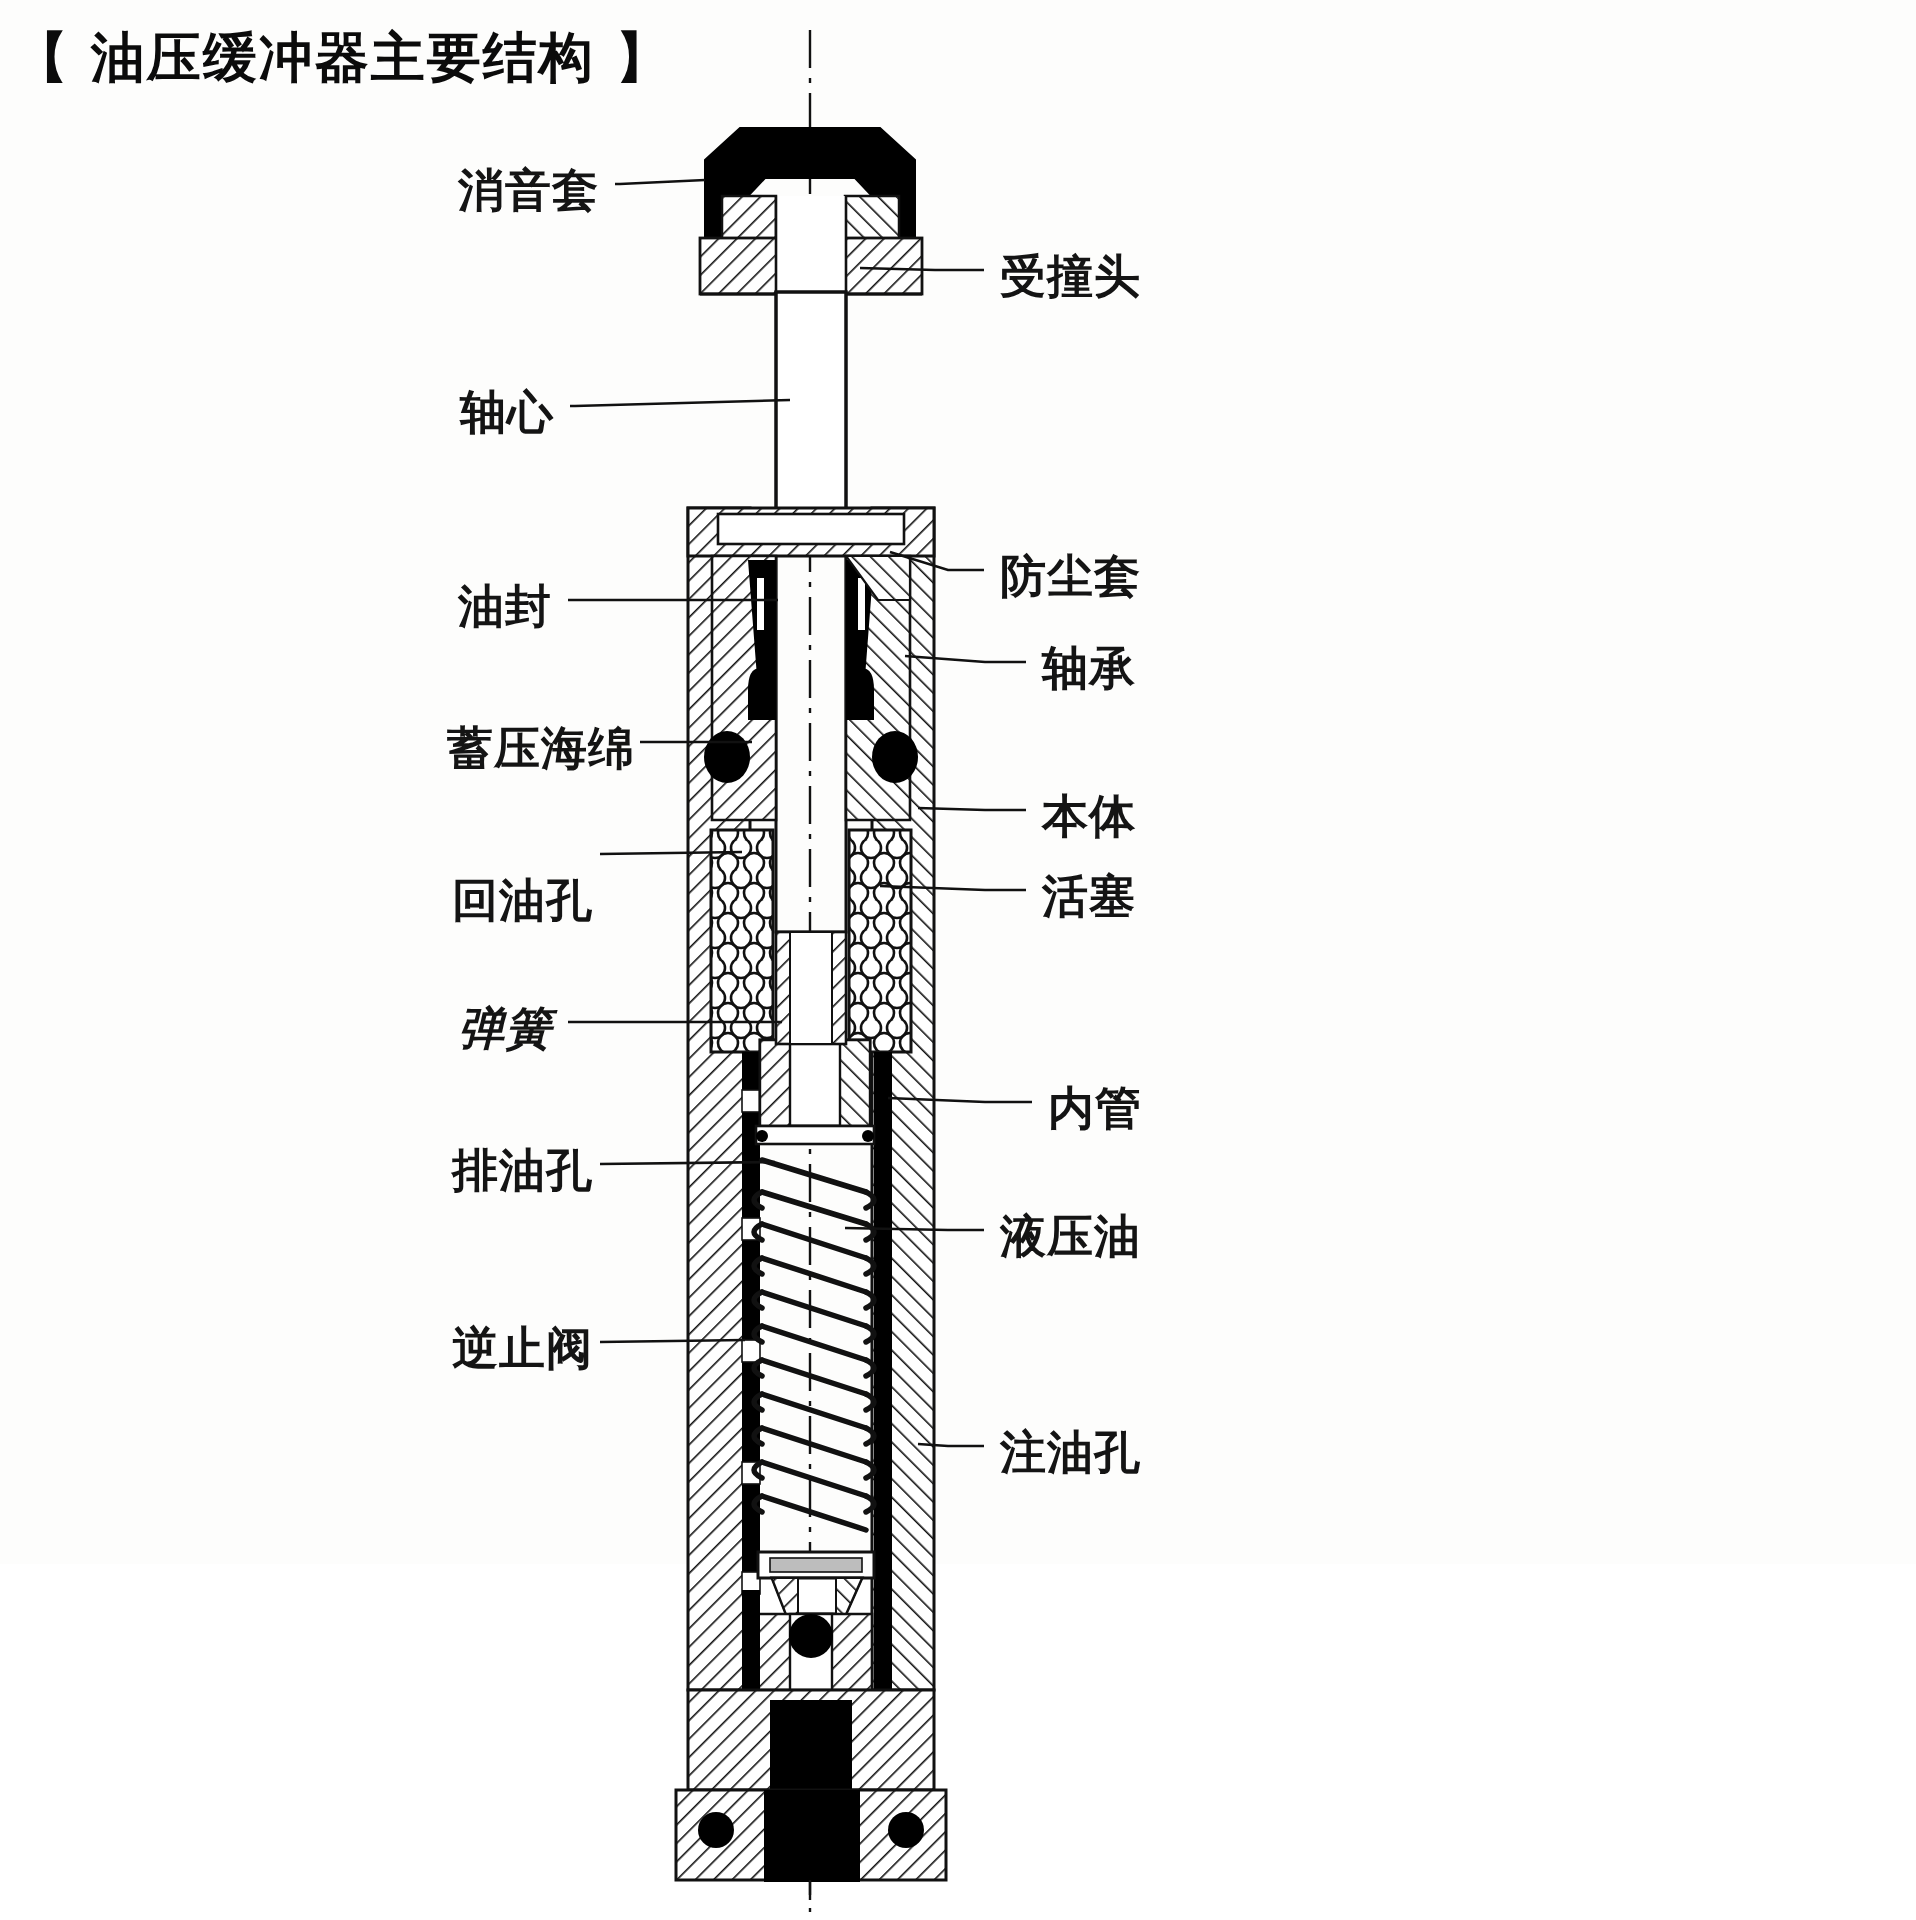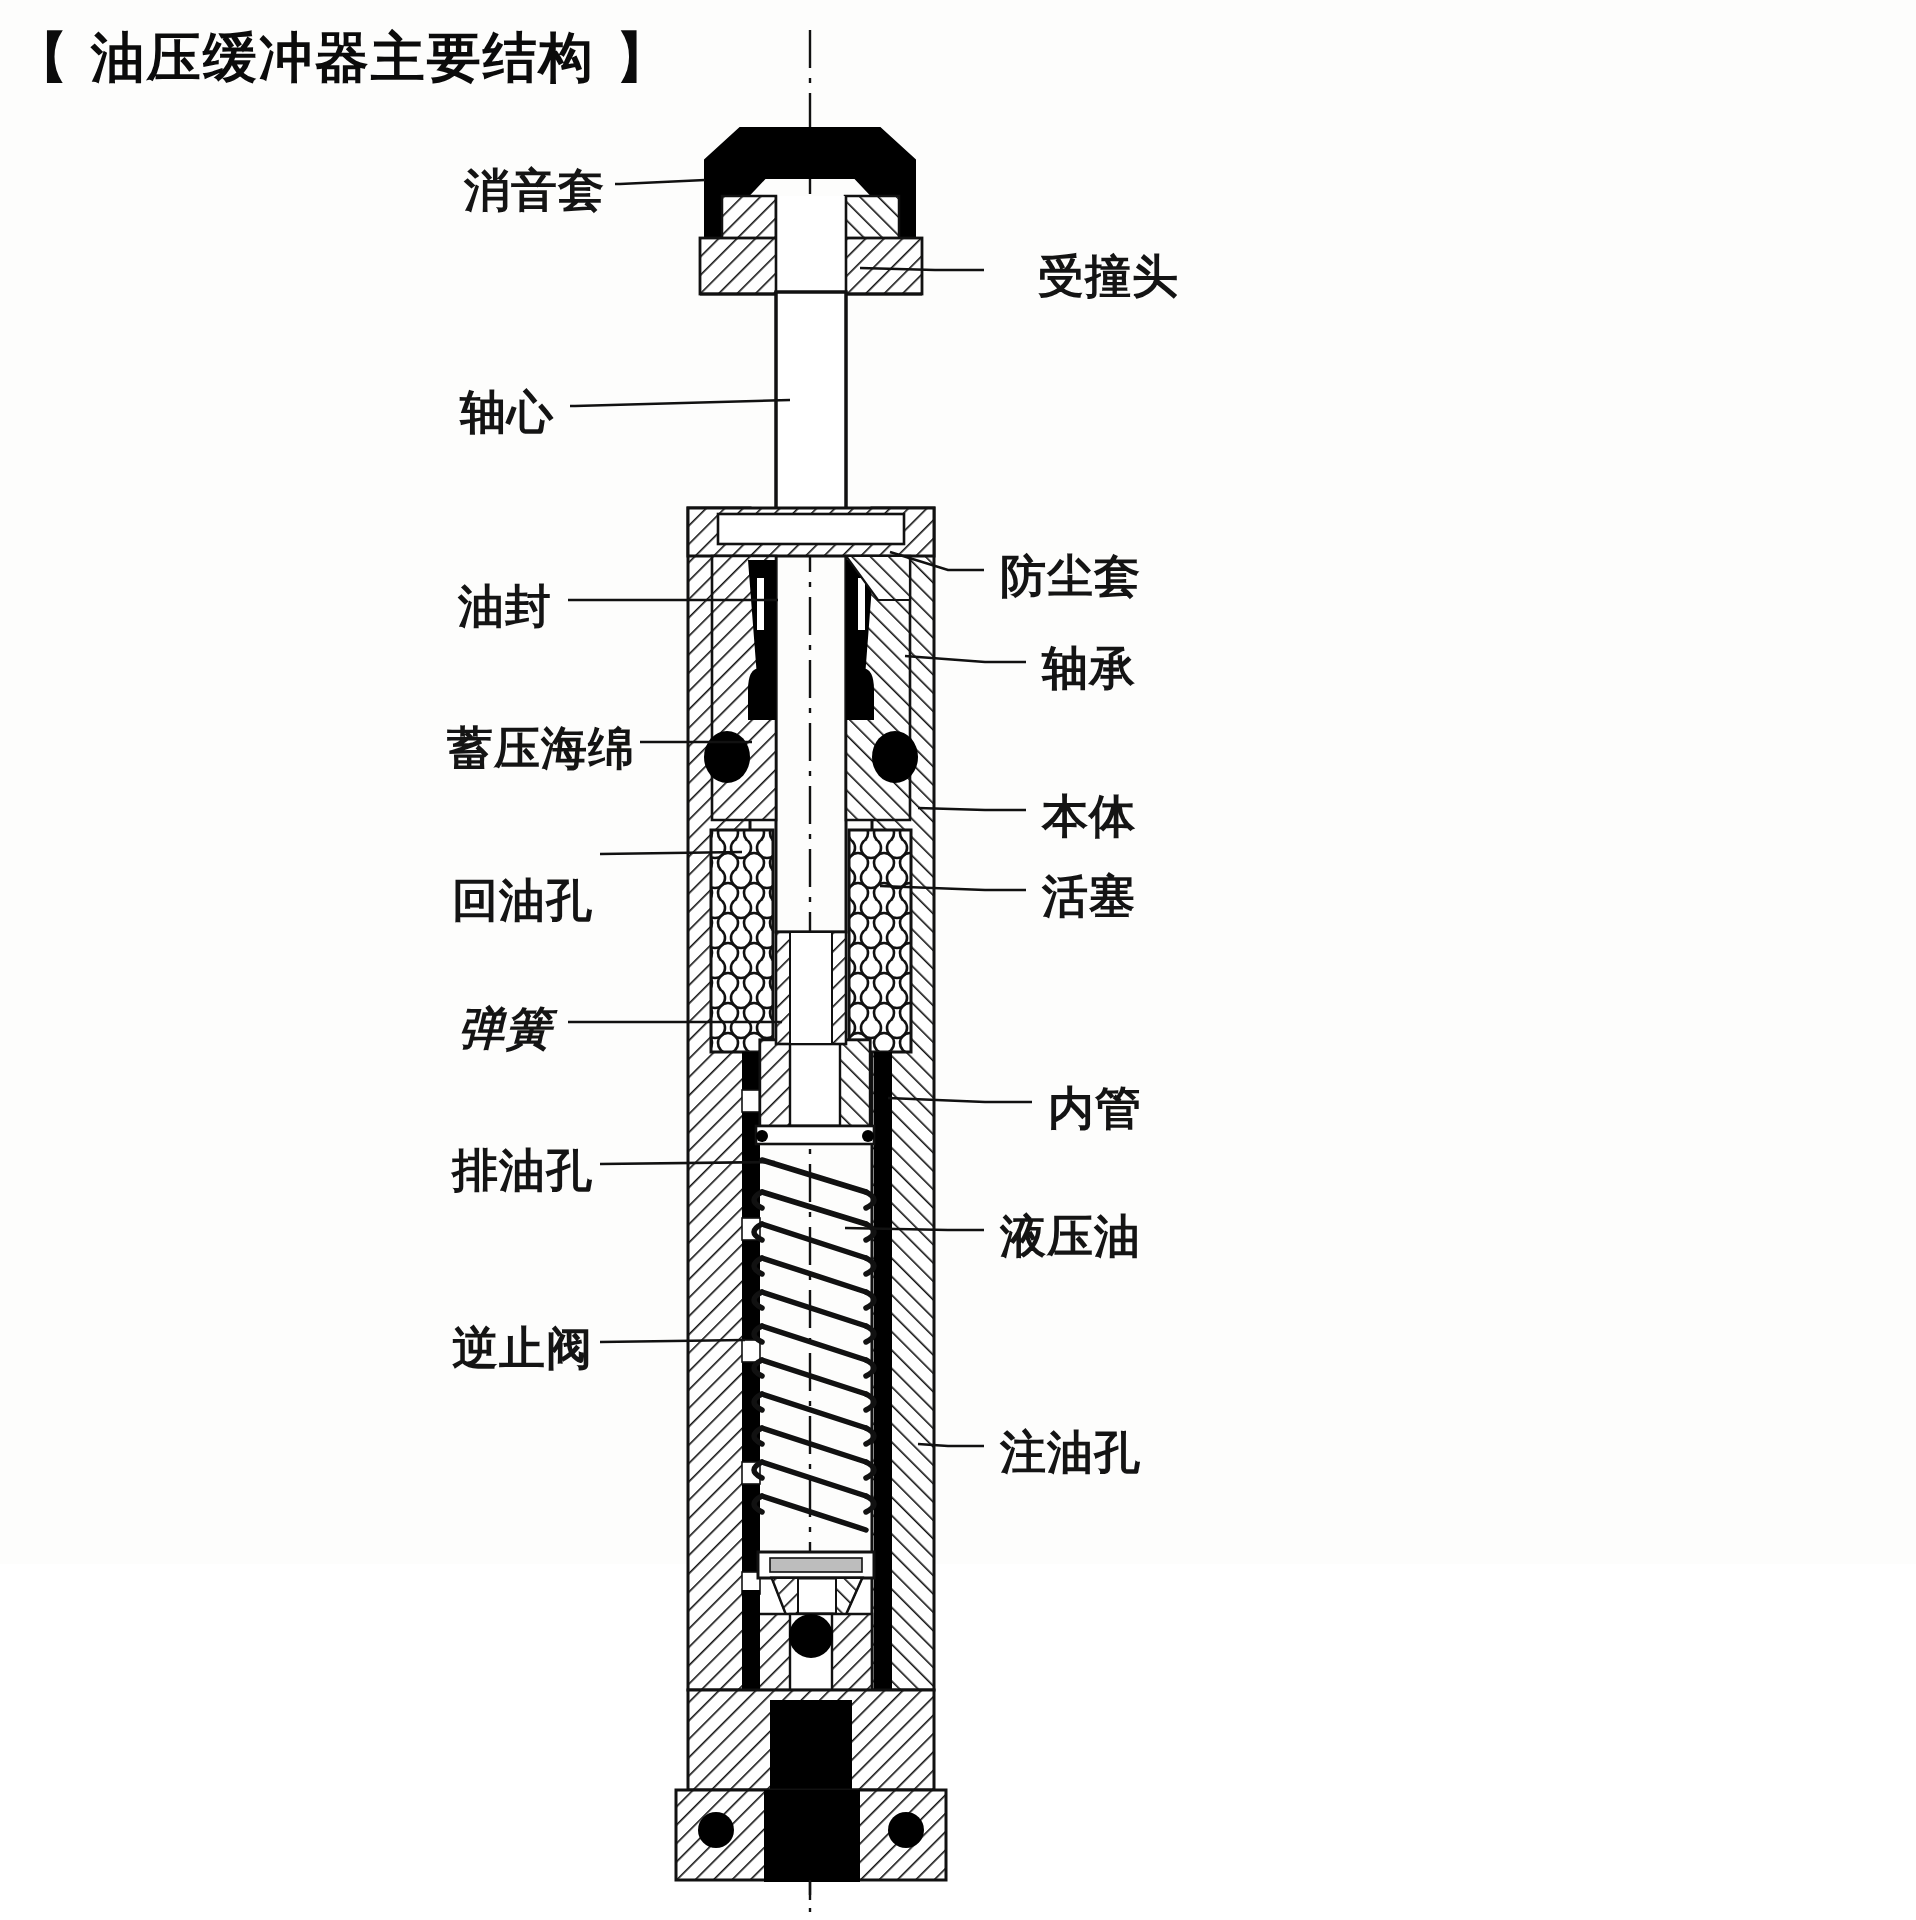--- a/index.html
+++ b/index.html
@@ -213,31 +213,31 @@
         <path d="M1026,662 L985,662 L905,656"></path>
         <path d="M1026,810 L985,810 L918,808"></path>
         <path d="M1026,890 L985,890 L880,886"></path>
         <path d="M1032,1102 L985,1102 L888,1098"></path>
         <path d="M984,1230 L948,1230 L845,1228"></path>
         <path d="M984,1446 L948,1446 L918,1444"></path>
       </g>
   </svg>
 
   <div id="labels-left-host">
-      <div class="lbl left" style="left: 458px; top: 160px; margin-left: 6px;">消音套</div>
+      <div class="lbl left" style="left: 458px; top: 160px;">消音套</div>
       <div class="lbl left" style="left: 460px; top: 382px;">轴心</div>
       <div class="lbl left" style="left: 458px; top: 576px;">油封</div>
       <div class="lbl left" style="left: 447px; top: 718px;">蓄压海绵</div>
       <div class="lbl left" style="left: 452px; top: 830px; margin-top: 40px;">回油孔</div>
       <div class="lbl left" style="left: 458px; top: 998px; font-style: italic;">弹簧</div>
       <div class="lbl left" style="left: 452px; top: 1140px;">排油孔</div>
       <div class="lbl left" style="left: 452px; top: 1318px;">逆止阀</div>
     </div>
   <div id="labels-right-host">
-      <div class="lbl right" style="left: 1000px; top: 246px; margin-left: 38px;">受撞头</div>
+      <div class="lbl right" style="left: 1000px; top: 246px;">受撞头</div>
       <div class="lbl right" style="left: 1000px; top: 546px;">防尘套</div>
       <div class="lbl right" style="left: 1042px; top: 638px;">轴承</div>
       <div class="lbl right" style="left: 1042px; top: 786px;">本体</div>
       <div class="lbl right" style="left: 1042px; top: 866px;">活塞</div>
       <div class="lbl right" style="left: 1048px; top: 1078px;">内管</div>
       <div class="lbl right" style="left: 1000px; top: 1206px;">液压油</div>
       <div class="lbl right" style="left: 1000px; top: 1422px;">注油孔</div>
     </div>
 
 </div>

